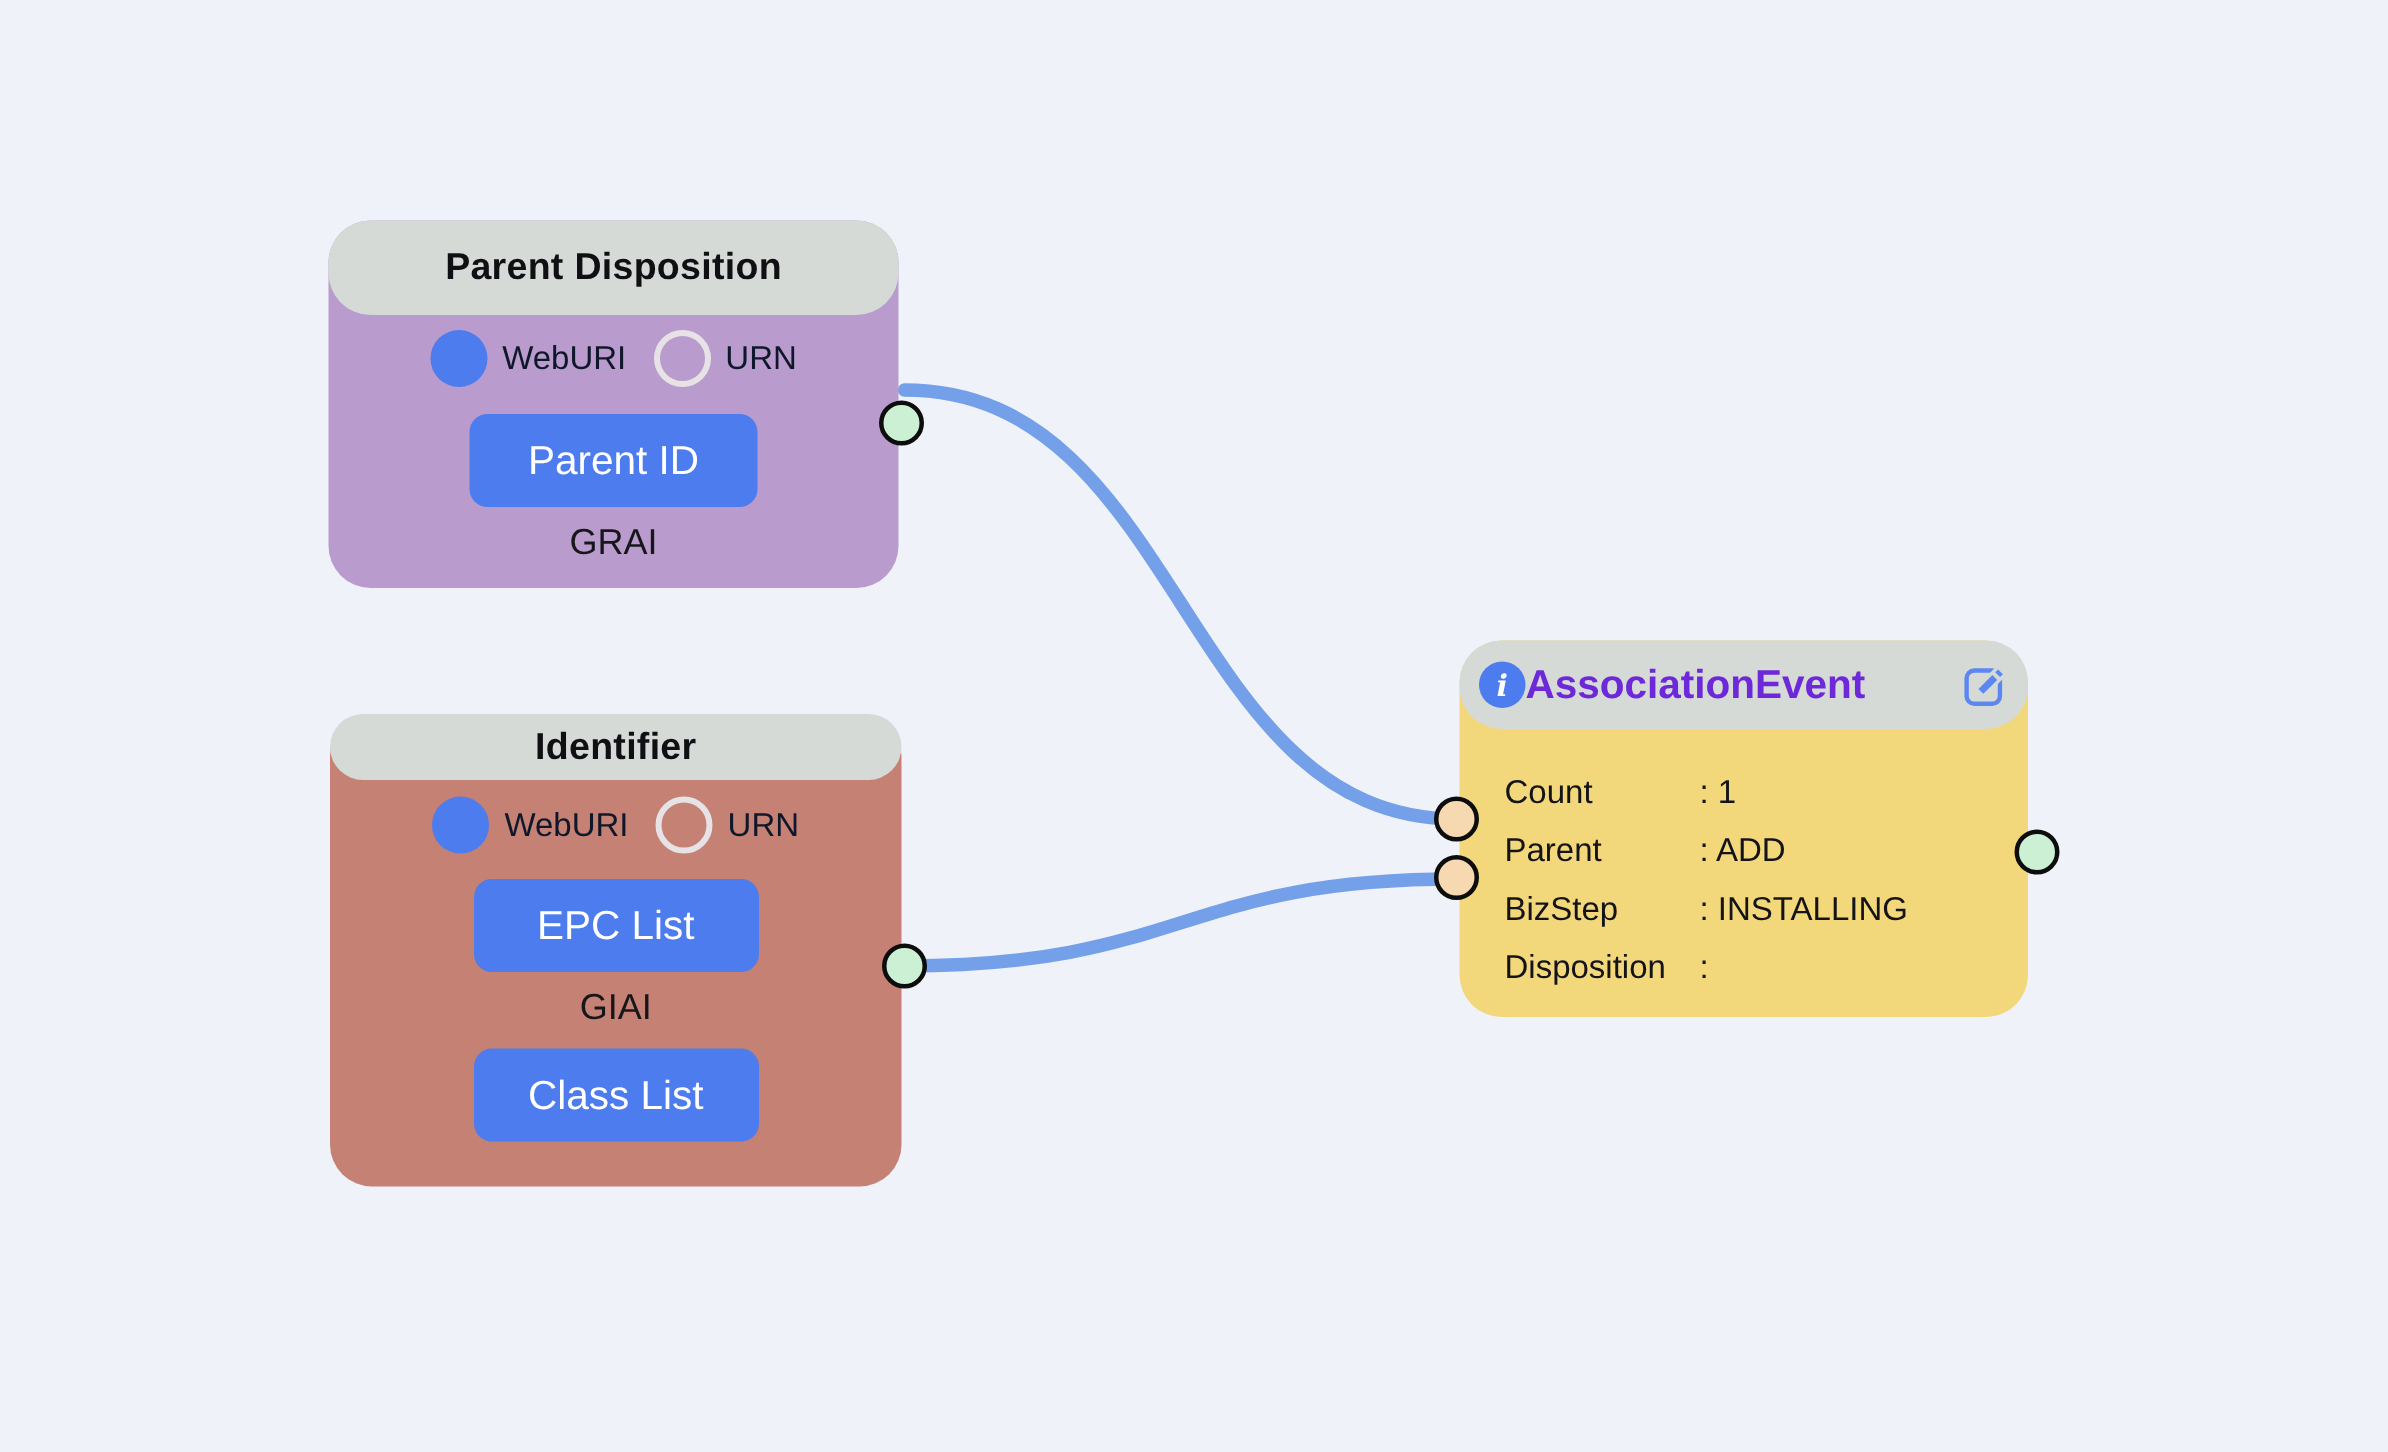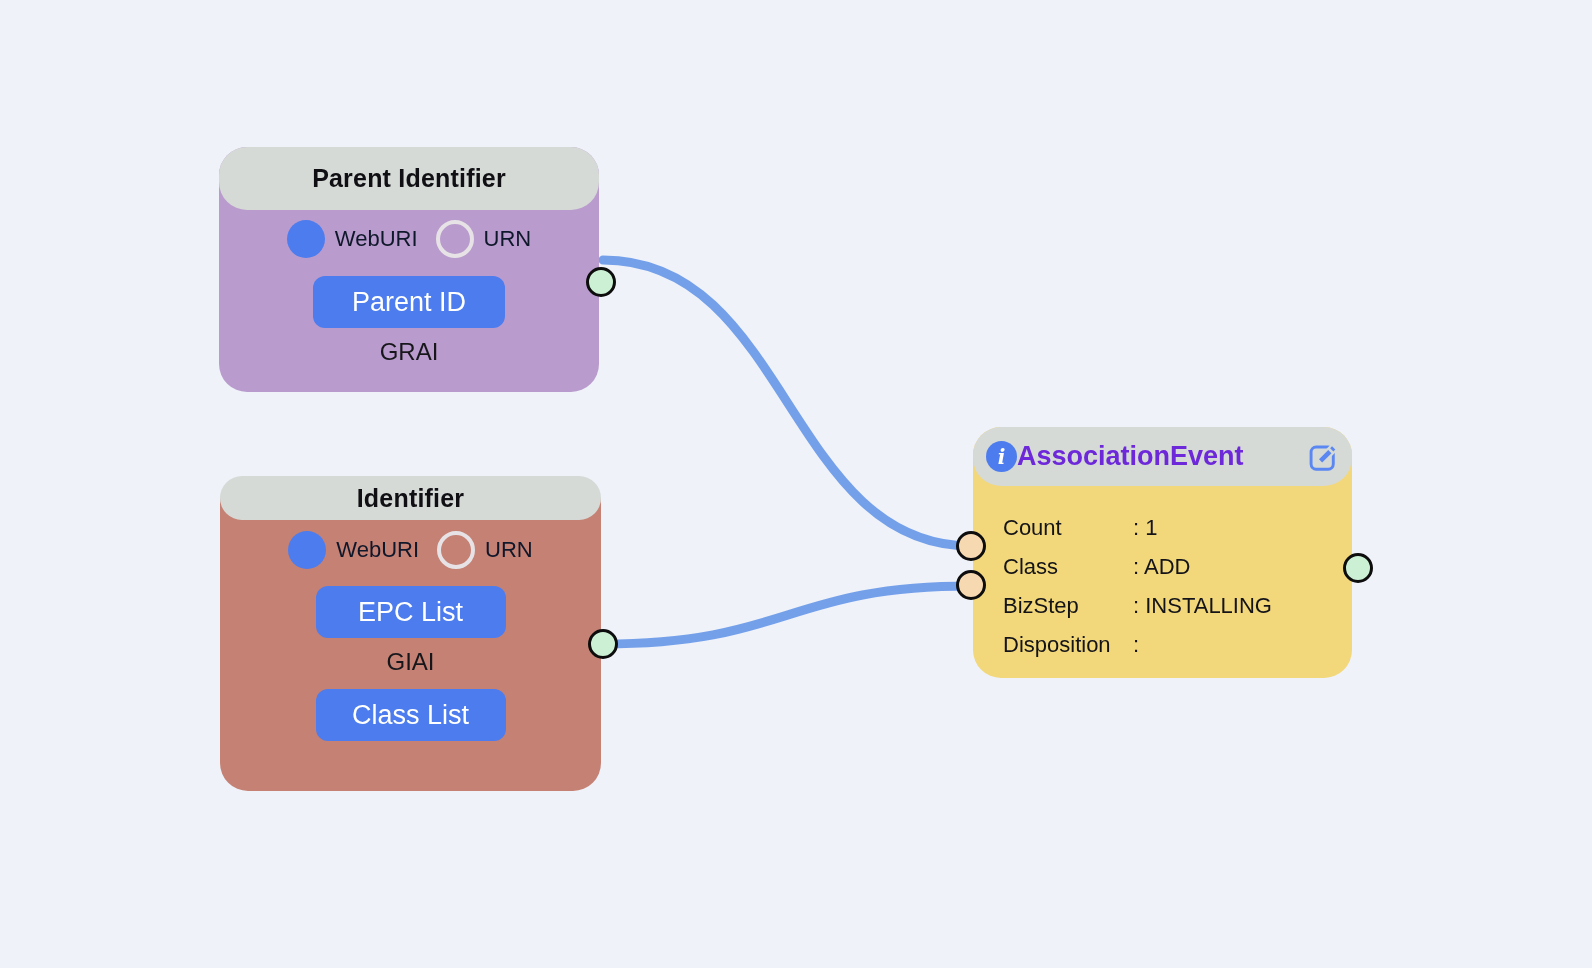--- a/index.html
+++ b/index.html
@@ -13,21 +13,21 @@
   .node-title{font-size:25px;font-weight:700;color:#101014;letter-spacing:.2px;}
 
   
   .radio-row{display:flex;align-items:center;justify-content:center;margin-top:10px;height:38px;}
   .radio-dot{width:38px;height:38px;border-radius:50%;background:#4c7cee;flex:0 0 auto;}
   .radio-ring{width:30px;height:30px;border-radius:50%;border:4px solid #e6e2e5;background:transparent;flex:0 0 auto;}
   .radio-label{font-size:22px;color:#0f172a;margin-left:10px;}
   .radio-gap{width:18px;}
 
   
-  .pill-btn{display:block;margin:0 auto;width:192px;height:52px;border:none;border-radius:12px;
+  .pill-btn{display:block;margin:0 auto;width:192px;height:62px;border:none;border-radius:12px;
     background:#4c7cee;color:#ffffff;font-size:27px;font-family:"Liberation Sans",sans-serif;cursor:pointer;}
   .caption{text-align:center;font-size:24px;color:#17171b;margin-top:8px;line-height:31px;}
 
   
   .handle{position:absolute;width:30px;height:30px;border-radius:50%;border:3px solid #0d0d0d;box-sizing:border-box;}
   .handle.green{background:#cbf0d3;}
   .handle.orange{background:#f6d8b1;}
 
   
   .node-parent{left:219px;top:147px;width:380px;height:245px;background:#b99ccd;}
@@ -55,21 +55,21 @@
 
 <div class="canvas">
 
   <svg class="edges" width="1592" height="968">
     <path d="M 603 260 C 788 260 788 546 971 546" fill="none" stroke="#74a0ea" stroke-width="9" stroke-linecap="round"></path>
     <path d="M 603 644 C 788 644 788 586 971 586" fill="none" stroke="#74a0ea" stroke-width="9" stroke-linecap="round"></path>
   </svg>
 
   <div class="node node-parent">
     <div class="node-header">
-      <span class="node-title">Parent Identifier</span>
+      <span class="node-title">Parent Disposition</span>
     </div>
     <div class="radio-row">
       <span class="radio-dot"></span>
       <span class="radio-label">WebURI</span>
       <span class="radio-gap"></span>
       <span class="radio-ring"></span>
       <span class="radio-label">URN</span>
     </div>
     <button class="pill-btn">Parent ID</button>
     <div class="caption">GRAI</div>
@@ -105,21 +105,21 @@
           <line x1="20.3" y1="7.7" x2="21.8" y2="6.2" stroke="#5b87f2" stroke-width="3.6"></line>
         </svg>
       </button>
     </div>
     <div class="event-body">
       <div class="event-row">
         <span class="f-label">Count</span>
         <span class="f-value">: 1</span>
       </div>
       <div class="event-row">
-        <span class="f-label">Class</span>
+        <span class="f-label">Parent</span>
         <span class="f-value">: ADD</span>
       </div>
       <div class="event-row">
         <span class="f-label">BizStep</span>
         <span class="f-value">: INSTALLING</span>
       </div>
       <div class="event-row">
         <span class="f-label">Disposition</span>
         <span class="f-value">:</span>
       </div>

